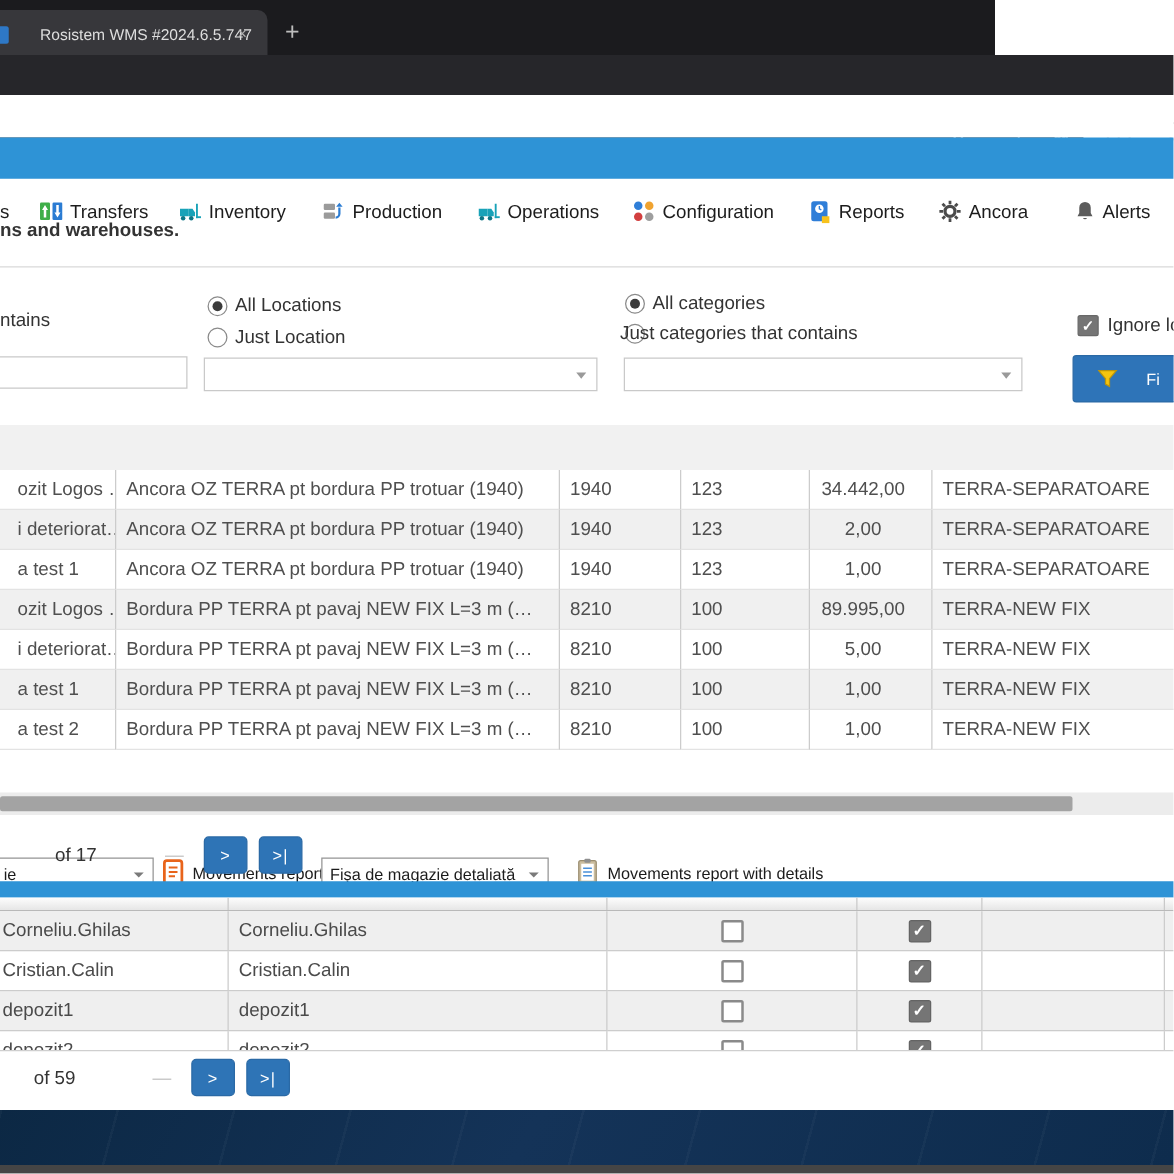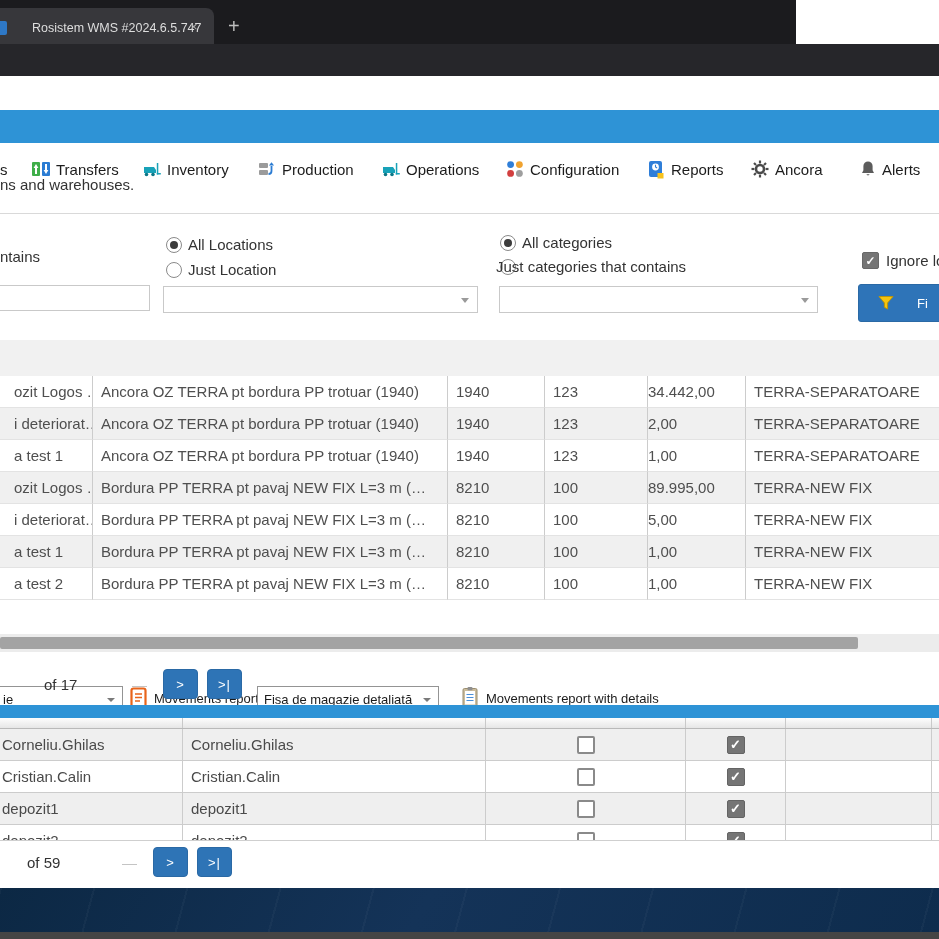--- a/index.html
+++ b/index.html
@@ -21,21 +21,21 @@
   .url .host{color:#e8e8e8;} .url .port{color:#9a9a9a;}
   .chrome-ic{position:absolute;top:51px;width:20px;height:20px;}
 
   
   .menubar{position:absolute;left:0;top:76px;width:939px;height:34px;background:#ffffff;}
   .menu-item{position:absolute;top:82px;height:22px;display:flex;align-items:center;gap:6px;
              font-size:15px;color:#1c1c1c;white-space:nowrap;}
   .banner{position:absolute;left:0;top:110px;width:939px;height:33px;background:#2e93d6;}
 
   
-  .intro{position:absolute;left:0;top:176px;font-size:15px;color:#333;}
+  .intro{position:absolute;left:0;top:176px;font-size:15px;color:#333;font-weight:bold;}
   .divider{position:absolute;left:0;top:213px;width:939px;height:1px;background:#d9d9d9;}
 
   .lbl{position:absolute;font-size:15px;color:#333;white-space:nowrap;}
   .textinput{position:absolute;background:#fff;border:1px solid #c9c9c9;height:26px;box-sizing:border-box;}
   .combo{position:absolute;background:#fff;border:1px solid #c9c9c9;height:27px;box-sizing:border-box;
          font-size:15px;color:#333;}
   .combo .val{position:absolute;left:6px;top:4px;white-space:nowrap;}
   .combo .arr{position:absolute;right:8px;top:11px;width:0;height:0;
               border-left:4px solid transparent;border-right:4px solid transparent;border-top:5px solid #9a9a9a;}
   .radio{position:absolute;width:16px;height:16px;border:1px solid #8a8a8a;border-radius:50%;background:#fff;box-sizing:border-box;}
@@ -67,21 +67,21 @@
           white-space:nowrap;overflow:hidden;}
   .g1h .c:first-child{padding-left:5px;}
   .g1h .c:last-child{border-right:none;}
   .g1h .num{text-align:right;padding-right:8px;}
   .g1d{height:32px;font-size:15px;color:#4f4f4f;background:#fff;}
   .g1d.alt{background:#f0f0f0;}
   .g1d .c{line-height:31px;padding-left:8px;border-right:1px solid #ccc;border-bottom:1px solid #e3e3e3;
           white-space:nowrap;overflow:hidden;box-sizing:border-box;}
   .g1d .c:first-child{padding-left:14px;}
   .g1d .c:last-child{border-right:none;}
-  .g1d .num{text-align:left;padding-right:12px;padding-left:0;}
+  .g1d .num{text-align:center;padding-right:12px;padding-left:0;}
 
   .hscroll-track{position:absolute;left:0;top:634px;width:939px;height:18px;background:#ececec;}
   .hscroll-thumb{position:absolute;left:0;top:3px;width:858px;height:12px;background:#a3a3a3;border-radius:2px;}
 
   
   .pager-of{position:absolute;font-size:15px;color:#333;}
   .pager-dash{position:absolute;font-size:15px;color:#c4c4c4;}
   .pbtn{position:absolute;width:35px;height:30px;background:#2e74b6;border:1px solid #2a69a5;border-radius:4px;
         box-sizing:border-box;color:#fff;font-size:13px;display:flex;align-items:center;justify-content:center;
         letter-spacing:1px;}

